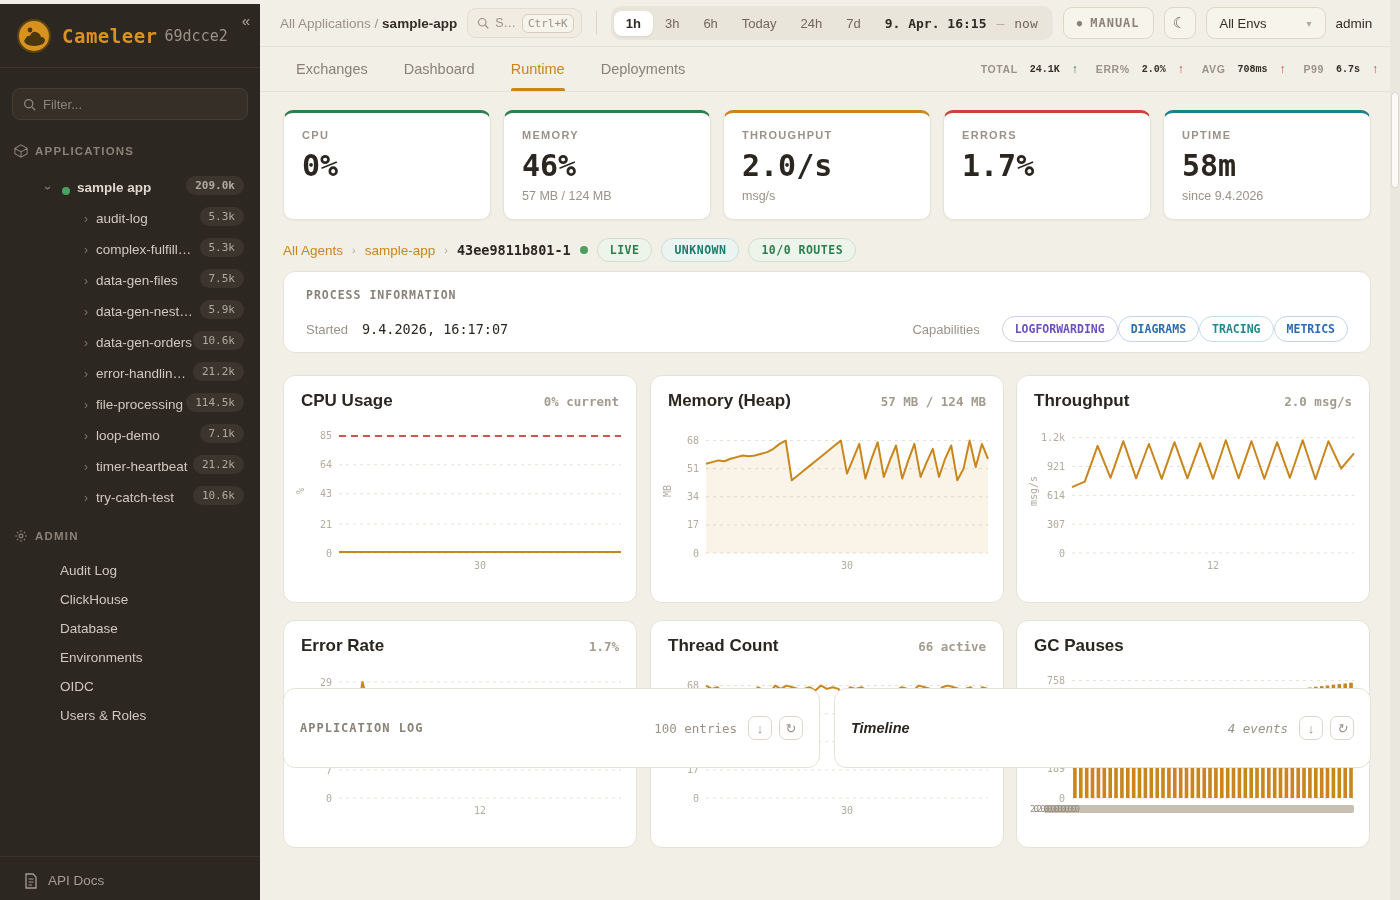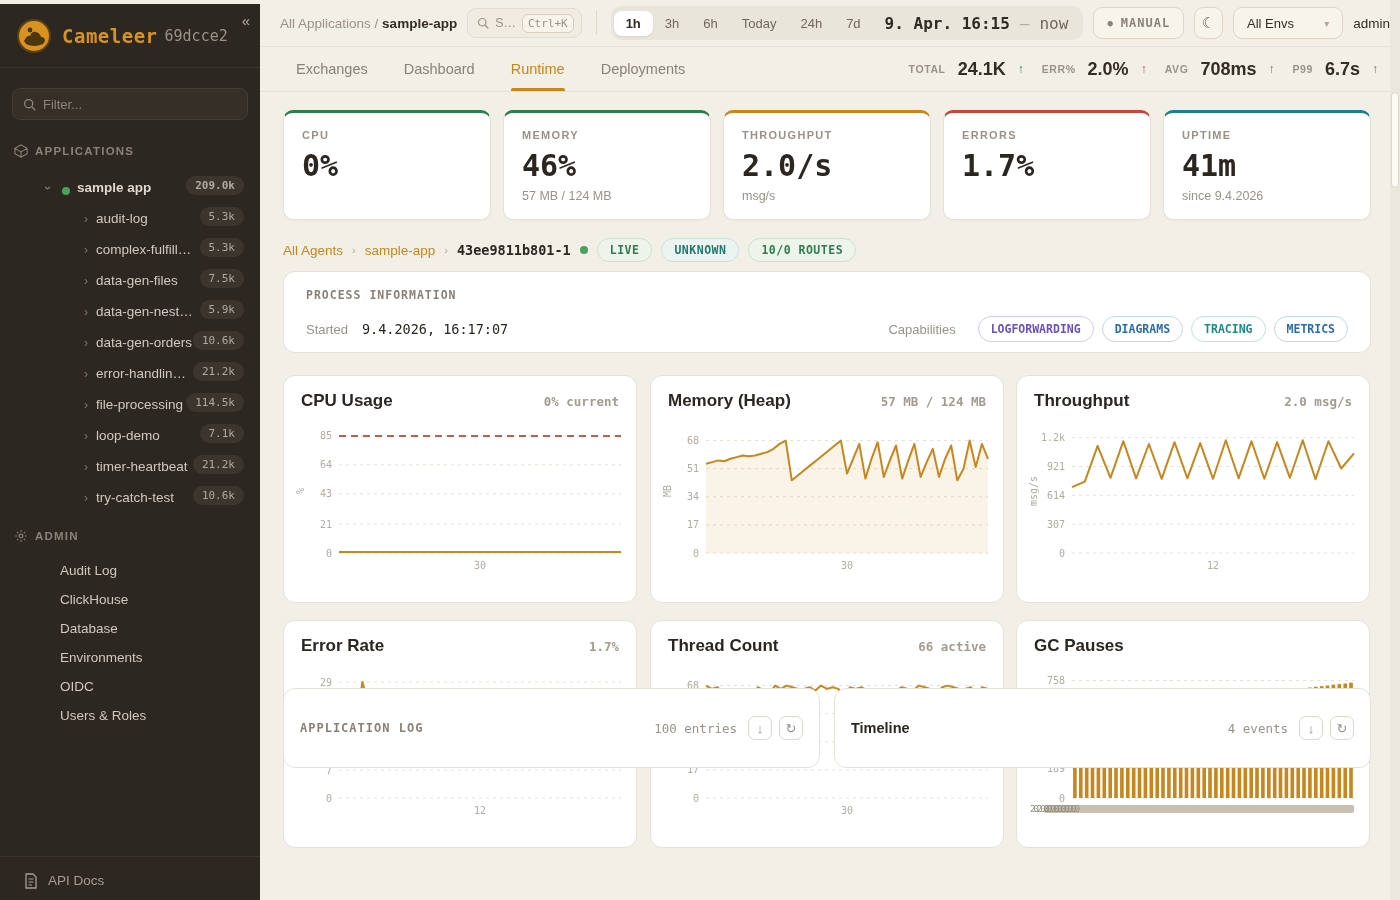--- a/index.html
+++ b/index.html
@@ -30,39 +30,39 @@
   .main { position:absolute; left:260px; top:0; width:1140px; height:900px; background:#f2efe7; }
   .topbar { height:47px; border-bottom:1px solid #e7e2d6; display:flex; align-items:center; padding:0 10px 0 20px; gap:10px; }
   .crumb { font-size:13.5px; color:#9a9288; white-space:nowrap; }
   .crumb b { color:#332d26; font-weight:bold; }
   .searchbox { display:flex; align-items:center; gap:6px; background:#f0ece2; border:1px solid #e3ddd0; border-radius:9px; height:30px; padding:0 7px 0 9px; color:#9a9288; font-size:12.5px; }
   .kbd { font-family:"DejaVu Sans Mono", monospace; font-size:11px; border:1px solid #d6cfc1; border-radius:6px; padding:2px 5px; color:#9a9288; background:#f7f4ec; }
   .vdiv { width:1px; height:24px; background:#ddd7ca; margin:0 4px; }
   .seg { display:flex; align-items:center; background:#e9e5da; border-radius:10px; padding:3px; height:34px; }
   .seg .chip { font-size:13px; color:#6f685e; padding:5px 12px; border-radius:8px; cursor:pointer; white-space:nowrap; }
   .seg .chip.active { background:#ffffff; color:#2f2a24; font-weight:bold; box-shadow:0 1px 2px rgba(0,0,0,0.08); }
-  .seg .daterange { font-family:"DejaVu Sans Mono", monospace; font-size:16px; padding:0 12px; display:flex; gap:10px; align-items:center; white-space:nowrap; }
+  .seg .daterange { font-family:"DejaVu Sans Mono", monospace; font-size:13px; padding:0 12px; display:flex; gap:10px; align-items:center; white-space:nowrap; }
   .seg .daterange .d1 { color:#2f2a24; font-weight:bold; }
   .seg .daterange .ds { color:#b0a99d; }
   .seg .daterange .d2 { color:#6f685e; }
   .btn { border:1px solid #ddd7ca; background:#f7f4ec; border-radius:9px; height:32px; display:flex; align-items:center; gap:7px; padding:0 13px; cursor:pointer; font-size:12px; color:#8a8278; }
   .btn.manual { font-family:"DejaVu Sans Mono", monospace; letter-spacing:1px; font-weight:bold; }
   .btn.round { width:32px; justify-content:center; padding:0; border-radius:9px; font-size:15px; }
   .envsel { display:flex; align-items:center; justify-content:space-between; width:120px; color:#332d26; font-size:13px; }
   .envsel .arr { color:#b0a99d; font-size:10px; }
   .username { font-size:13.5px; color:#332d26; white-space:nowrap; }
 
   .tabsrow { height:45px; border-bottom:1px solid #e7e2d6; display:flex; align-items:center; padding:0 22px 0 36px; }
   .tab { font-size:14.5px; color:#8a8278; margin-right:36px; cursor:pointer; height:41px; display:flex; align-items:center; position:relative; }
   .tab.active { color:#c8861d; }
   .tab.active::after { content:""; position:absolute; left:0; right:0; bottom:-1px; height:3px; background:#c8861d; border-radius:2px 2px 0 0; }
   .stats { margin-left:auto; display:flex; gap:18px; align-items:center; }
   .stat { display:flex; align-items:center; gap:12px; white-space:nowrap; }
   .stat .sl { font-size:10.5px; color:#9a9288; letter-spacing:0.6px; font-weight:bold; }
-  .stat .sv { font-family:Liberation Sans, sans-serif; font-size:18px; font-weight:bold; color:#332d26; }
+  .stat .sv { font-family:Liberation Mono, monospace; font-size:10px; font-weight:bold; color:#332d26; }
   .stat .sa { font-size:12px; font-weight:bold; }
 
   .content { position:absolute; left:0; top:93px; width:1140px; height:807px; }
 
   
   .cards { position:absolute; left:23px; top:17px; width:1088px; display:flex; gap:12px; }
   .mcard { flex:1; background:#ffffff; border:1px solid #e7e2d6; border-top-width:3px; border-radius:10px; height:110px; padding:16px 18px; box-shadow:0 1px 2px rgba(0,0,0,0.03); }
   .mcard .ml { font-size:11px; letter-spacing:1.3px; color:#9a9288; font-weight:bold; }
   .mcard .mv { font-family:"DejaVu Sans Mono", monospace; font-weight:bold; font-size:30px; color:#2b2620; margin-top:7px; }
   .mcard .ms { font-size:12.5px; color:#9a9288; margin-top:6px; }
@@ -314,21 +314,21 @@
           <div class="ml">THROUGHPUT</div>
           <div class="mv">2.0/s</div>
           <div class="ms">msg/s</div>
         </div>
         <div class="mcard" style="border-top-color: rgb(199, 70, 57);">
           <div class="ml">ERRORS</div>
           <div class="mv">1.7%</div>
         </div>
         <div class="mcard" style="border-top-color: rgb(27, 127, 140);">
           <div class="ml">UPTIME</div>
-          <div class="mv">41m</div>
+          <div class="mv">58m</div>
           <div class="ms">since 9.4.2026</div>
         </div>
       </div>
 
     <div class="agentrow">
       <a>All Agents</a>
       <span class="achev">›</span>
       <a>sample-app</a>
       <span class="achev">›</span>
       <span class="aid">43ee9811b801-1</span>
@@ -340,21 +340,21 @@
         </span>
     </div>
 
     <div class="proc">
       <div class="ph">PROCESS INFORMATION</div>
       <div class="prow">
         <span class="pl">Started</span>
         <span class="pv">9.4.2026, 16:17:07</span>
         <div class="caps">
           <span class="pl">Capabilities</span>
-          <span id="cap-pills" style="display:flex;gap:8px;">
+          <span id="cap-pills" style="display:flex;">
               <span class="cap" style="color: rgb(106, 81, 192); border: 1px solid rgb(212, 203, 238);">LOGFORWARDING</span>
               <span class="cap" style="color: rgb(43, 108, 176); border: 1px solid rgb(195, 214, 236);">DIAGRAMS</span>
               <span class="cap" style="color: rgb(31, 138, 138); border: 1px solid rgb(194, 225, 225);">TRACING</span>
               <span class="cap" style="color: rgb(43, 108, 176); border: 1px solid rgb(195, 214, 236);">METRICS</span>
             </span>
         </div>
       </div>
     </div>
 
     <div id="charts">
@@ -537,21 +537,21 @@
       </div>
 
     <div class="bcard" style="left:23px; width:537px;">
       <span class="btitle-caps">APPLICATION LOG</span>
       <div class="bright">
         <span class="bcount">100 entries</span>
         <span class="iconbtn">↓</span>
         <span class="iconbtn">↻</span>
       </div>
     </div>
-    <div class="bcard" style="left:574px; width:537px;">
+    <div class="bcard" style="left:574px; width:537px;font-style:italic;">
       <span class="btitle">Timeline</span>
       <div class="bright">
         <span class="bcount">4 events</span>
         <span class="iconbtn">↓</span>
         <span class="iconbtn">↻</span>
       </div>
     </div>
 
   </div>
 </div>

